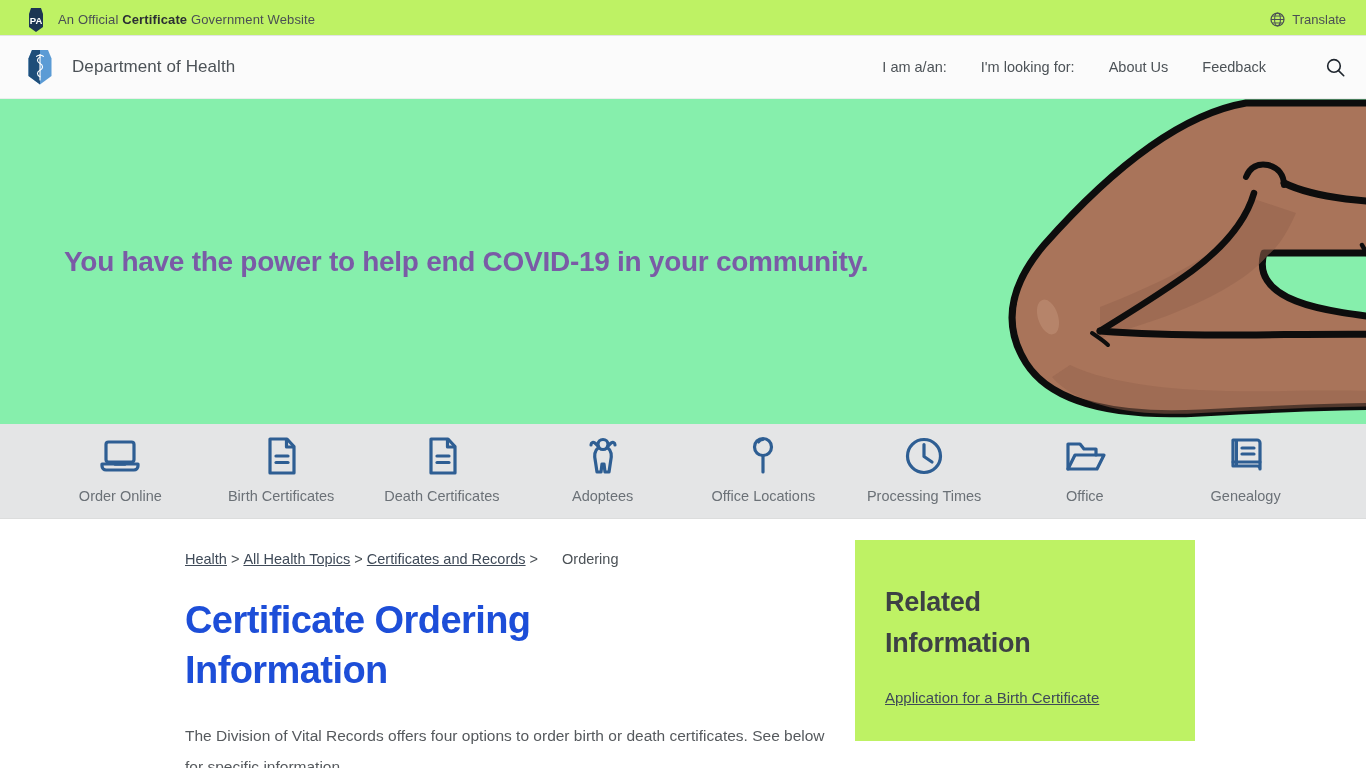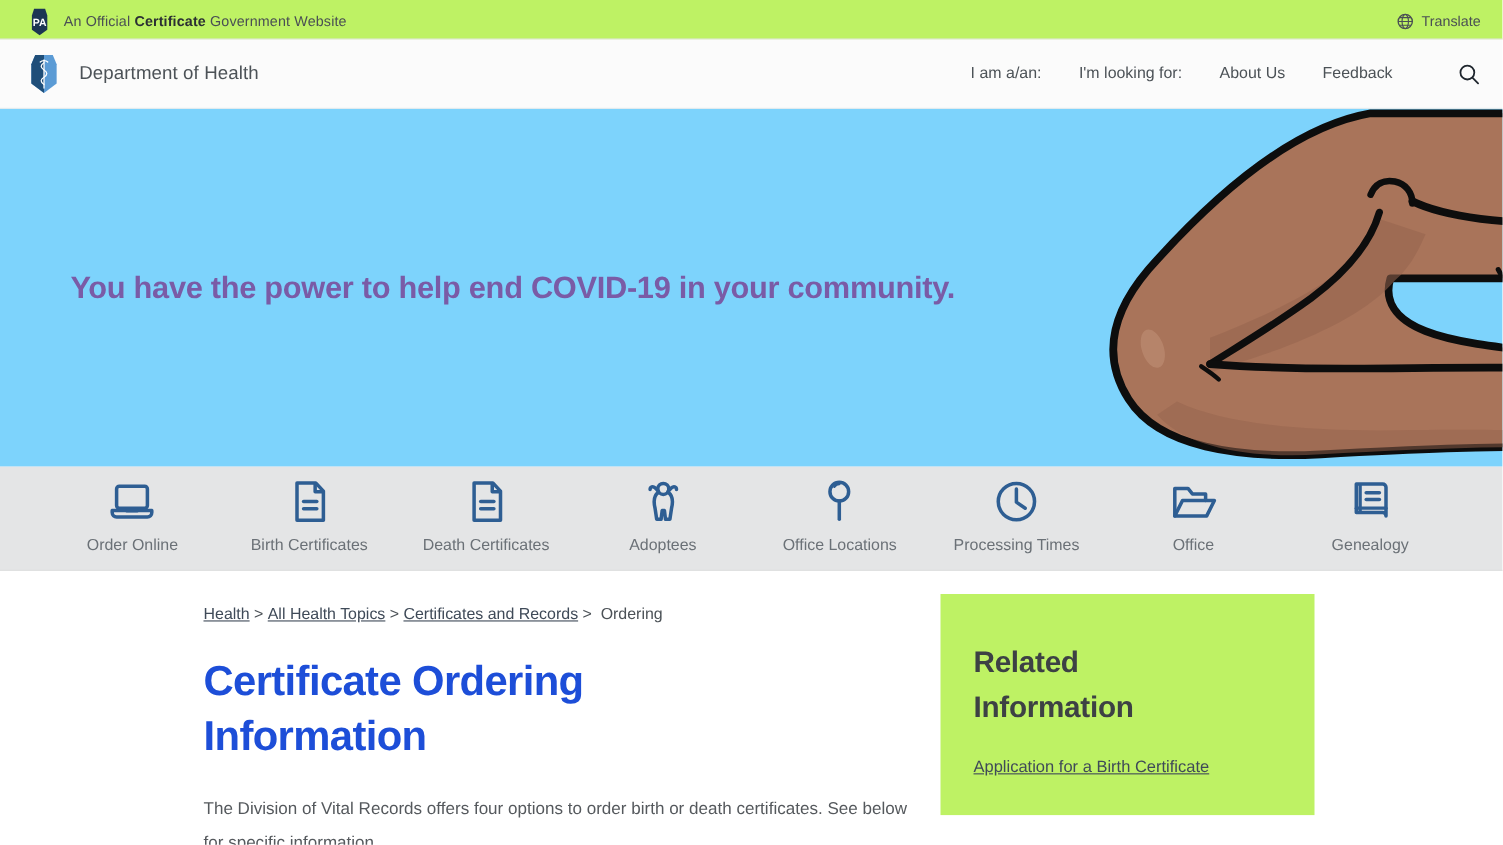--- a/index.html
+++ b/index.html
@@ -73,21 +73,21 @@
     width: 26px; height: 26px;
     display: flex; align-items: center; justify-content: center;
     background: none; border: 0; padding: 0; cursor: pointer;
   }
   .search-icon { width: 21px; height: 21px; display: block; }
 
   
   .hero {
     position: relative;
     height: 325px;
-    background: #7dd3fc;
+    background: #86efac;
     overflow: hidden;
   }
   .hero-headline {
     position: absolute;
     left: 64px;
     top: 0;
     height: 100%;
     display: flex;
     align-items: center;
     width: 1000px;
@@ -149,21 +149,21 @@
     color: #4c5257;
     margin-bottom: 28px;
     white-space: nowrap;
   }
   .breadcrumb a {
     color: #3f4a58;
     text-decoration: underline;
     cursor: pointer;
   }
   .breadcrumb .sep { color: #4c5257; margin: 0 4px; }
-  .breadcrumb .current { color: #4c5257; margin-left: 4px; }
+  .breadcrumb .current { color: #4c5257; margin-left: 20px; }
 
   .page-title {
     font-size: 38px;
     font-weight: 700;
     color: #1d4ed8;
     line-height: 1.32;
     letter-spacing: -.015em;
     margin: 0 0 26px 0;
     max-width: 520px;
   }

